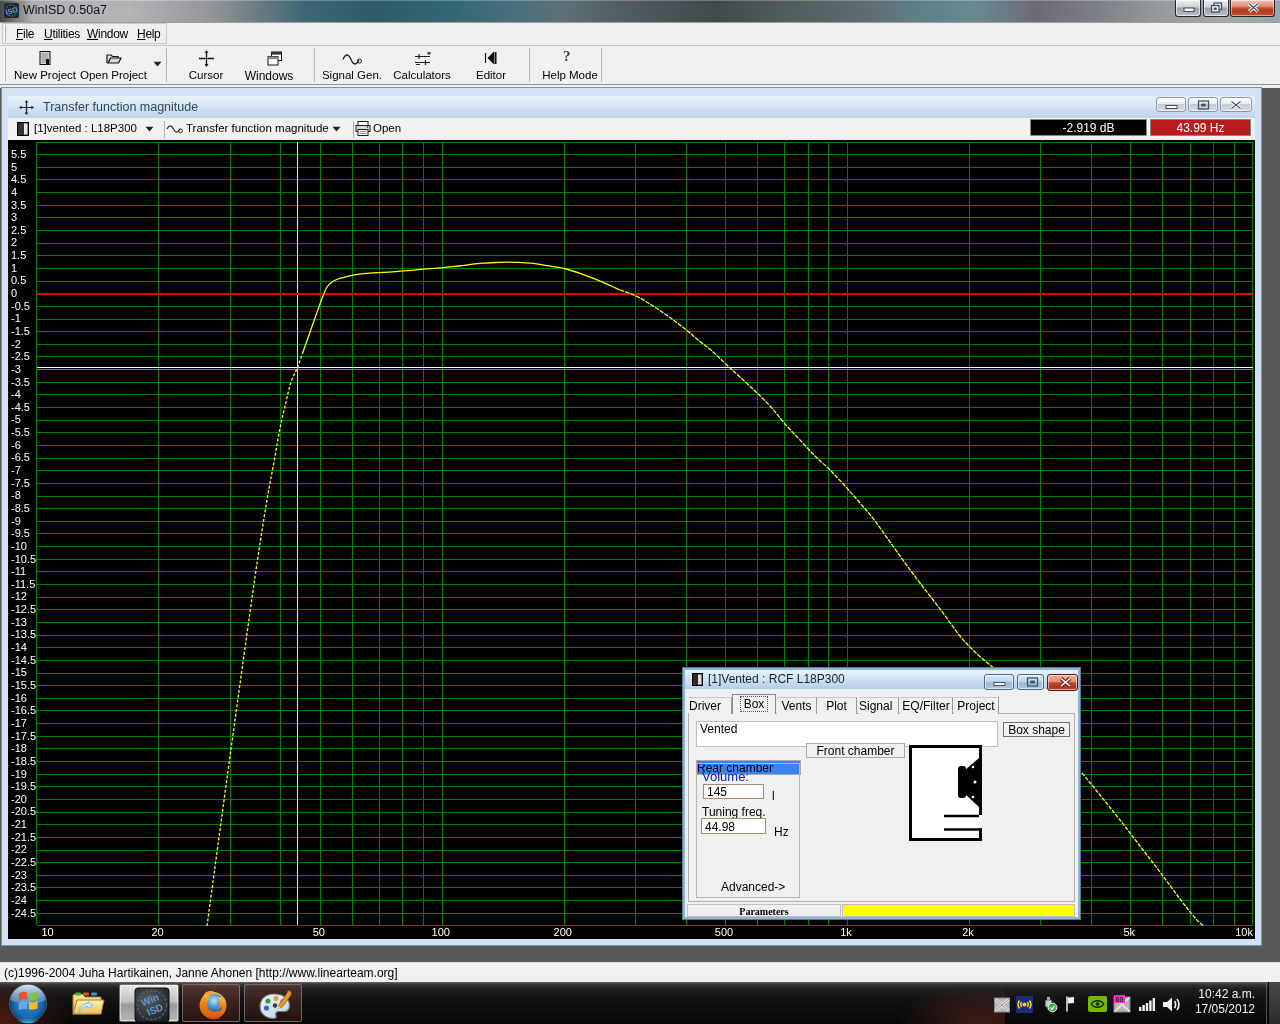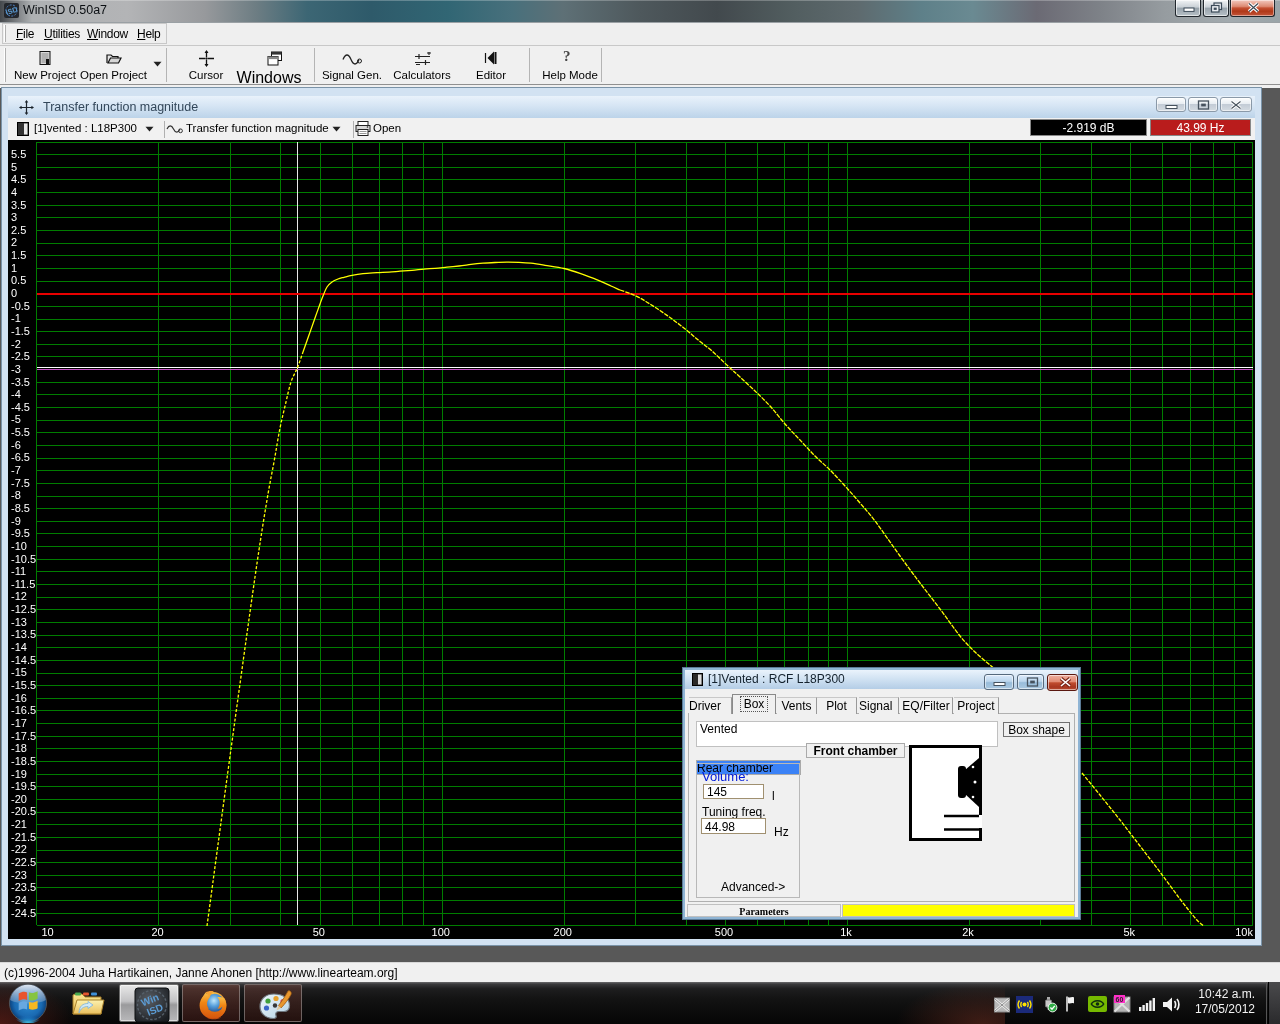--- a/index.html
+++ b/index.html
@@ -78,21 +78,21 @@
     </div>
     <div style="position:absolute;left:146.0px;top:23px;width:120px;text-align:center;font-size:11.5px;color:#000;">Cursor</div>
     <div style="position:absolute;left:267.0px;top:5px;width:16px;height:15px;">
       <svg width="16" height="15" viewBox="0 0 16 15">
         <rect x="4.5" y="1" width="10" height="8.5" fill="#fff" stroke="#111"></rect>
         <rect x="4.5" y="1" width="10" height="2.6" fill="#333"></rect>
         <rect x="1" y="5.5" width="10" height="8.5" fill="#fff" stroke="#111"></rect>
         <rect x="1" y="5.5" width="10" height="2.6" fill="#888"></rect>
       </svg>
     </div>
-    <div style="position:absolute;left:215.0px;top:23px;width:108px;text-align:center;font-size:16px;color:#000;">Windows</div>
+    <div style="position:absolute;left:215.0px;top:23px;width:108px;text-align:center;font-size:12px;color:#000;">Windows</div>
     <div style="position:absolute;left:314px;top:2px;width:1px;height:34px;background:#b4b4b4;"></div>
     <div style="position:absolute;left:342.0px;top:7px;width:20px;height:13px;">
       <svg width="20" height="13" viewBox="0 0 20 13">
         <path d="M1 6.5 C3.5 0.5 6.5 0.5 9 6.5 C11.5 12.5 14.5 12.5 17 6.5" fill="none" stroke="#222" stroke-width="1.3"></path>
         <circle cx="17.5" cy="8" r="2" fill="none" stroke="#222"></circle>
       </svg>
     </div>
     <div style="position:absolute;left:292.0px;top:23px;width:120px;text-align:center;font-size:11.5px;color:#000;">Signal Gen.</div>
     <div style="position:absolute;left:413.5px;top:6px;width:17px;height:15px;">
       <svg width="17" height="15" viewBox="0 0 17 15">
@@ -319,21 +319,21 @@
   <div style="position:absolute;left:4px;top:27px;width:43px;height:17px;background:#f0f0f0;border-right:1px solid #999;border-top:1px solid #c8c8c8;z-index:2;font-size:12px;text-align:left;line-height:16px;">Driver</div>
     <div style="position:absolute;left:47px;top:24px;width:44px;height:20px;background:#f0f0f0;border:1px solid #8a8a8a;border-bottom:none;z-index:3;font-size:12px;text-align:center;line-height:19px;"><span style="outline:1px dotted #555;padding:0 3px;">Box</span></div>
     <div style="position:absolute;left:92px;top:27px;width:40px;height:17px;background:#f0f0f0;border-right:1px solid #999;border-top:1px solid #c8c8c8;z-index:2;font-size:12px;text-align:center;line-height:16px;">Vents</div>
     <div style="position:absolute;left:132px;top:27px;width:40px;height:17px;background:#f0f0f0;border-right:1px solid #999;border-top:1px solid #c8c8c8;z-index:2;font-size:12px;text-align:center;line-height:16px;">Plot</div>
     <div style="position:absolute;left:174px;top:27px;width:40px;height:17px;background:#f0f0f0;border-right:1px solid #999;border-top:1px solid #c8c8c8;z-index:2;font-size:12px;text-align:left;line-height:16px;">Signal</div>
     <div style="position:absolute;left:215px;top:27px;width:53px;height:17px;background:#f0f0f0;border-right:1px solid #999;border-top:1px solid #c8c8c8;z-index:2;font-size:12px;text-align:center;line-height:16px;">EQ/Filter</div>
     <div style="position:absolute;left:269px;top:27px;width:45px;height:17px;background:#f0f0f0;border-right:1px solid #999;border-top:1px solid #c8c8c8;z-index:2;font-size:12px;text-align:center;line-height:16px;">Project</div>
   <div style="position:absolute;left:11px;top:51px;width:302px;height:26px;background:#fff;border:1px solid #c0c0c0;font-size:12px;padding-left:3px;line-height:15px;">Vented</div>
   <div style="position:absolute;left:318px;top:52px;width:67px;height:15px;background:#f0f0f0;border:1px solid #707070;font-size:12px;text-align:center;line-height:15px;">Box shape</div>
   <div style="position:absolute;left:11px;top:73px;width:105px;height:15px;background:#3b82f6;border:1px solid #aaa;font-size:12px;text-align:left;line-height:15px;margin-top:17px;">Rear chamber</div>
-  <div style="position:absolute;left:121px;top:73px;width:99px;height:15px;background:#f0f0f0;border:1px solid #aaa;font-size:12px;text-align:center;line-height:15px;font-weight:bold;">Front chamber</div>
+  <div style="position:absolute;left:121px;top:73px;width:99px;height:15px;background:#f0f0f0;border:1px solid #aaa;font-size:12px;text-align:center;line-height:15px;">Front chamber</div>
   <div style="position:absolute;left:11px;top:93px;width:104px;height:135px;border:1px solid #b8b8b8;"></div>
   <div style="position:absolute;left:17px;top:99px;font-size:13px;color:#0018d8;">Volume:</div>
   <div style="position:absolute;left:18px;top:114px;width:61px;height:15px;background:#fff;border:1px solid #a09070;font-size:12px;padding-left:3px;line-height:15px;">145</div>
   <div style="position:absolute;left:87px;top:119px;font-size:12px;">l</div>
   <div style="position:absolute;left:17px;top:135px;font-size:12px;">Tuning freq.</div>
   <div style="position:absolute;left:16px;top:148px;width:65px;height:16px;background:#fff;border:1px solid #a09070;font-size:12px;padding-left:3px;line-height:16px;">44.98</div>
   <div style="position:absolute;left:89px;top:155px;font-size:12px;">Hz</div>
   <div style="position:absolute;left:36px;top:210px;font-size:12px;">Advanced-&gt;</div>
   <svg style="position:absolute;left:224px;top:75px;" width="73" height="96" viewBox="0 0 73 96">
     <rect x="1.5" y="1.5" width="70" height="93" fill="#fff" stroke="#000" stroke-width="3"></rect>

